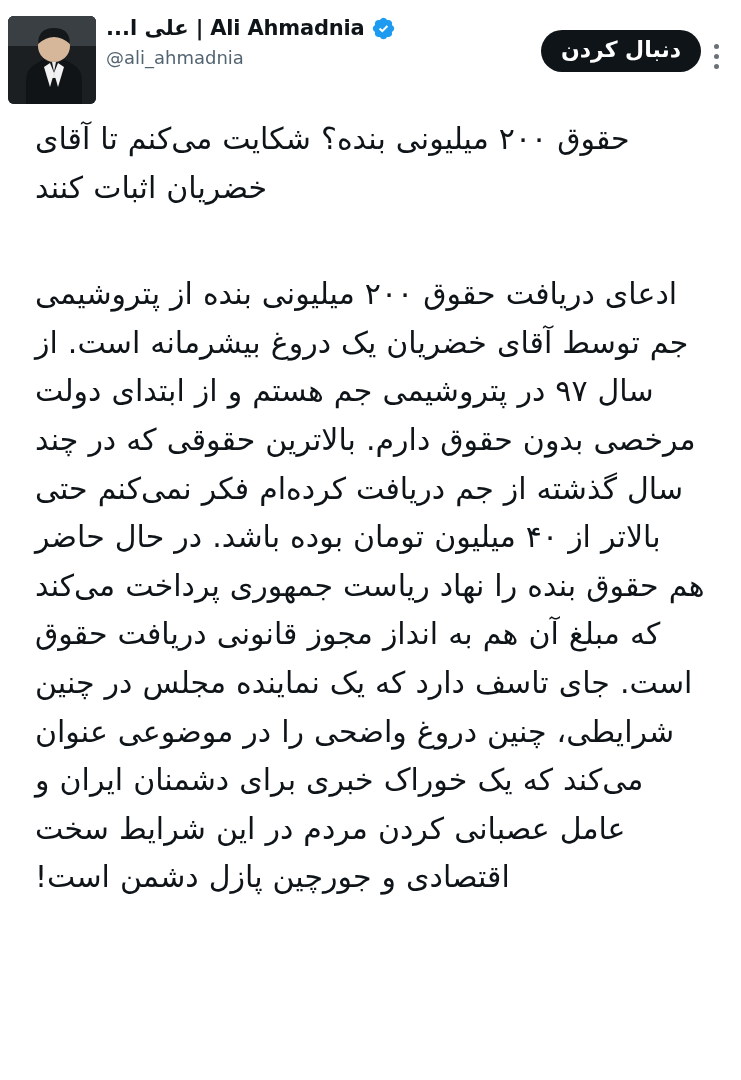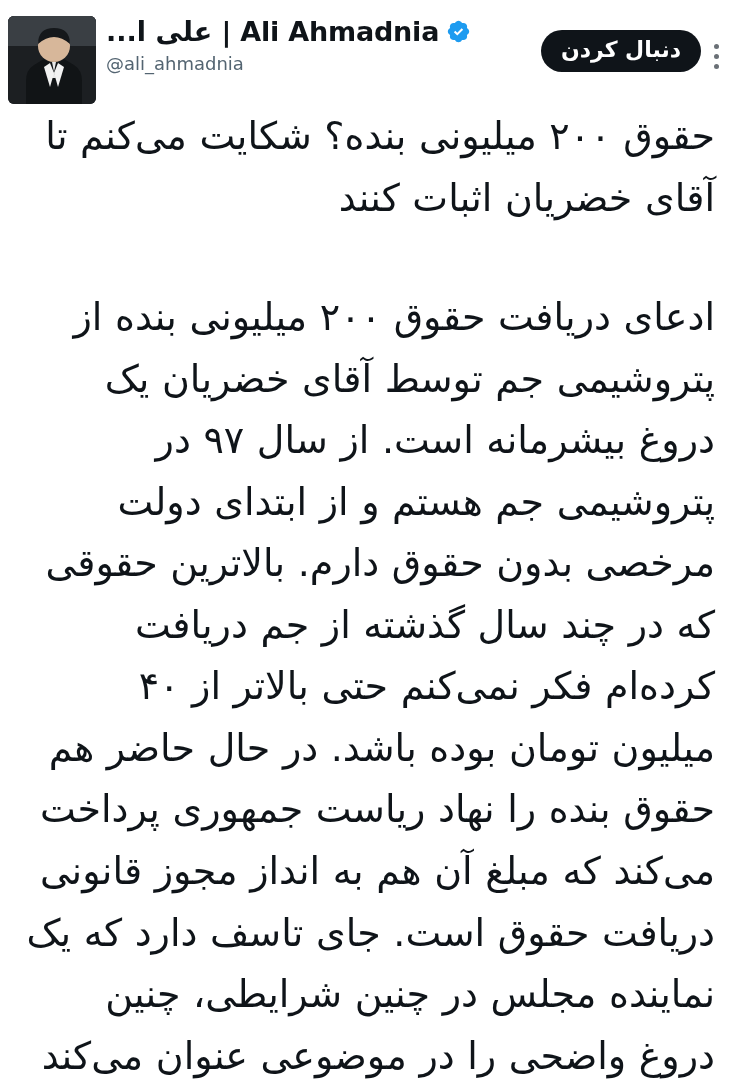--- a/index.html
+++ b/index.html
@@ -53,21 +53,21 @@
     min-width: 0;
   }
   .name-line {
     display: flex;
     flex-direction: row-reverse;
     align-items: center;
     gap: 7px;
     white-space: nowrap;
   }
   .display-name {
-    font-size: 27px;
+    font-size: 21px;
     font-weight: bold;
     color: #0f1419;
     letter-spacing: -0.2px;
     line-height: 1.15;
     direction: rtl;
   }
   .verified-badge {
     width: 25px;
     height: 25px;
     flex: 0 0 25px;
@@ -118,25 +118,25 @@
     background: #6a7076;
   }
 
   
   .tweet-body {
     padding: 6px 26px 0 26px;
     box-sizing: border-box;
   }
   .tweet-paragraph {
     direction: rtl;
-    text-align: right;
-    font-size: 38px;
+    text-align: left;
+    font-size: 30px;
     line-height: 1.62;
     color: #0f1419;
-    margin: 0;
+    margin: 9px;
     word-spacing: 0.5px;
   }
   .tweet-paragraph.first {
     margin-bottom: 58px;
   }
 </style>
 </head>
 <body>
 
 <div class="tweet-card">

